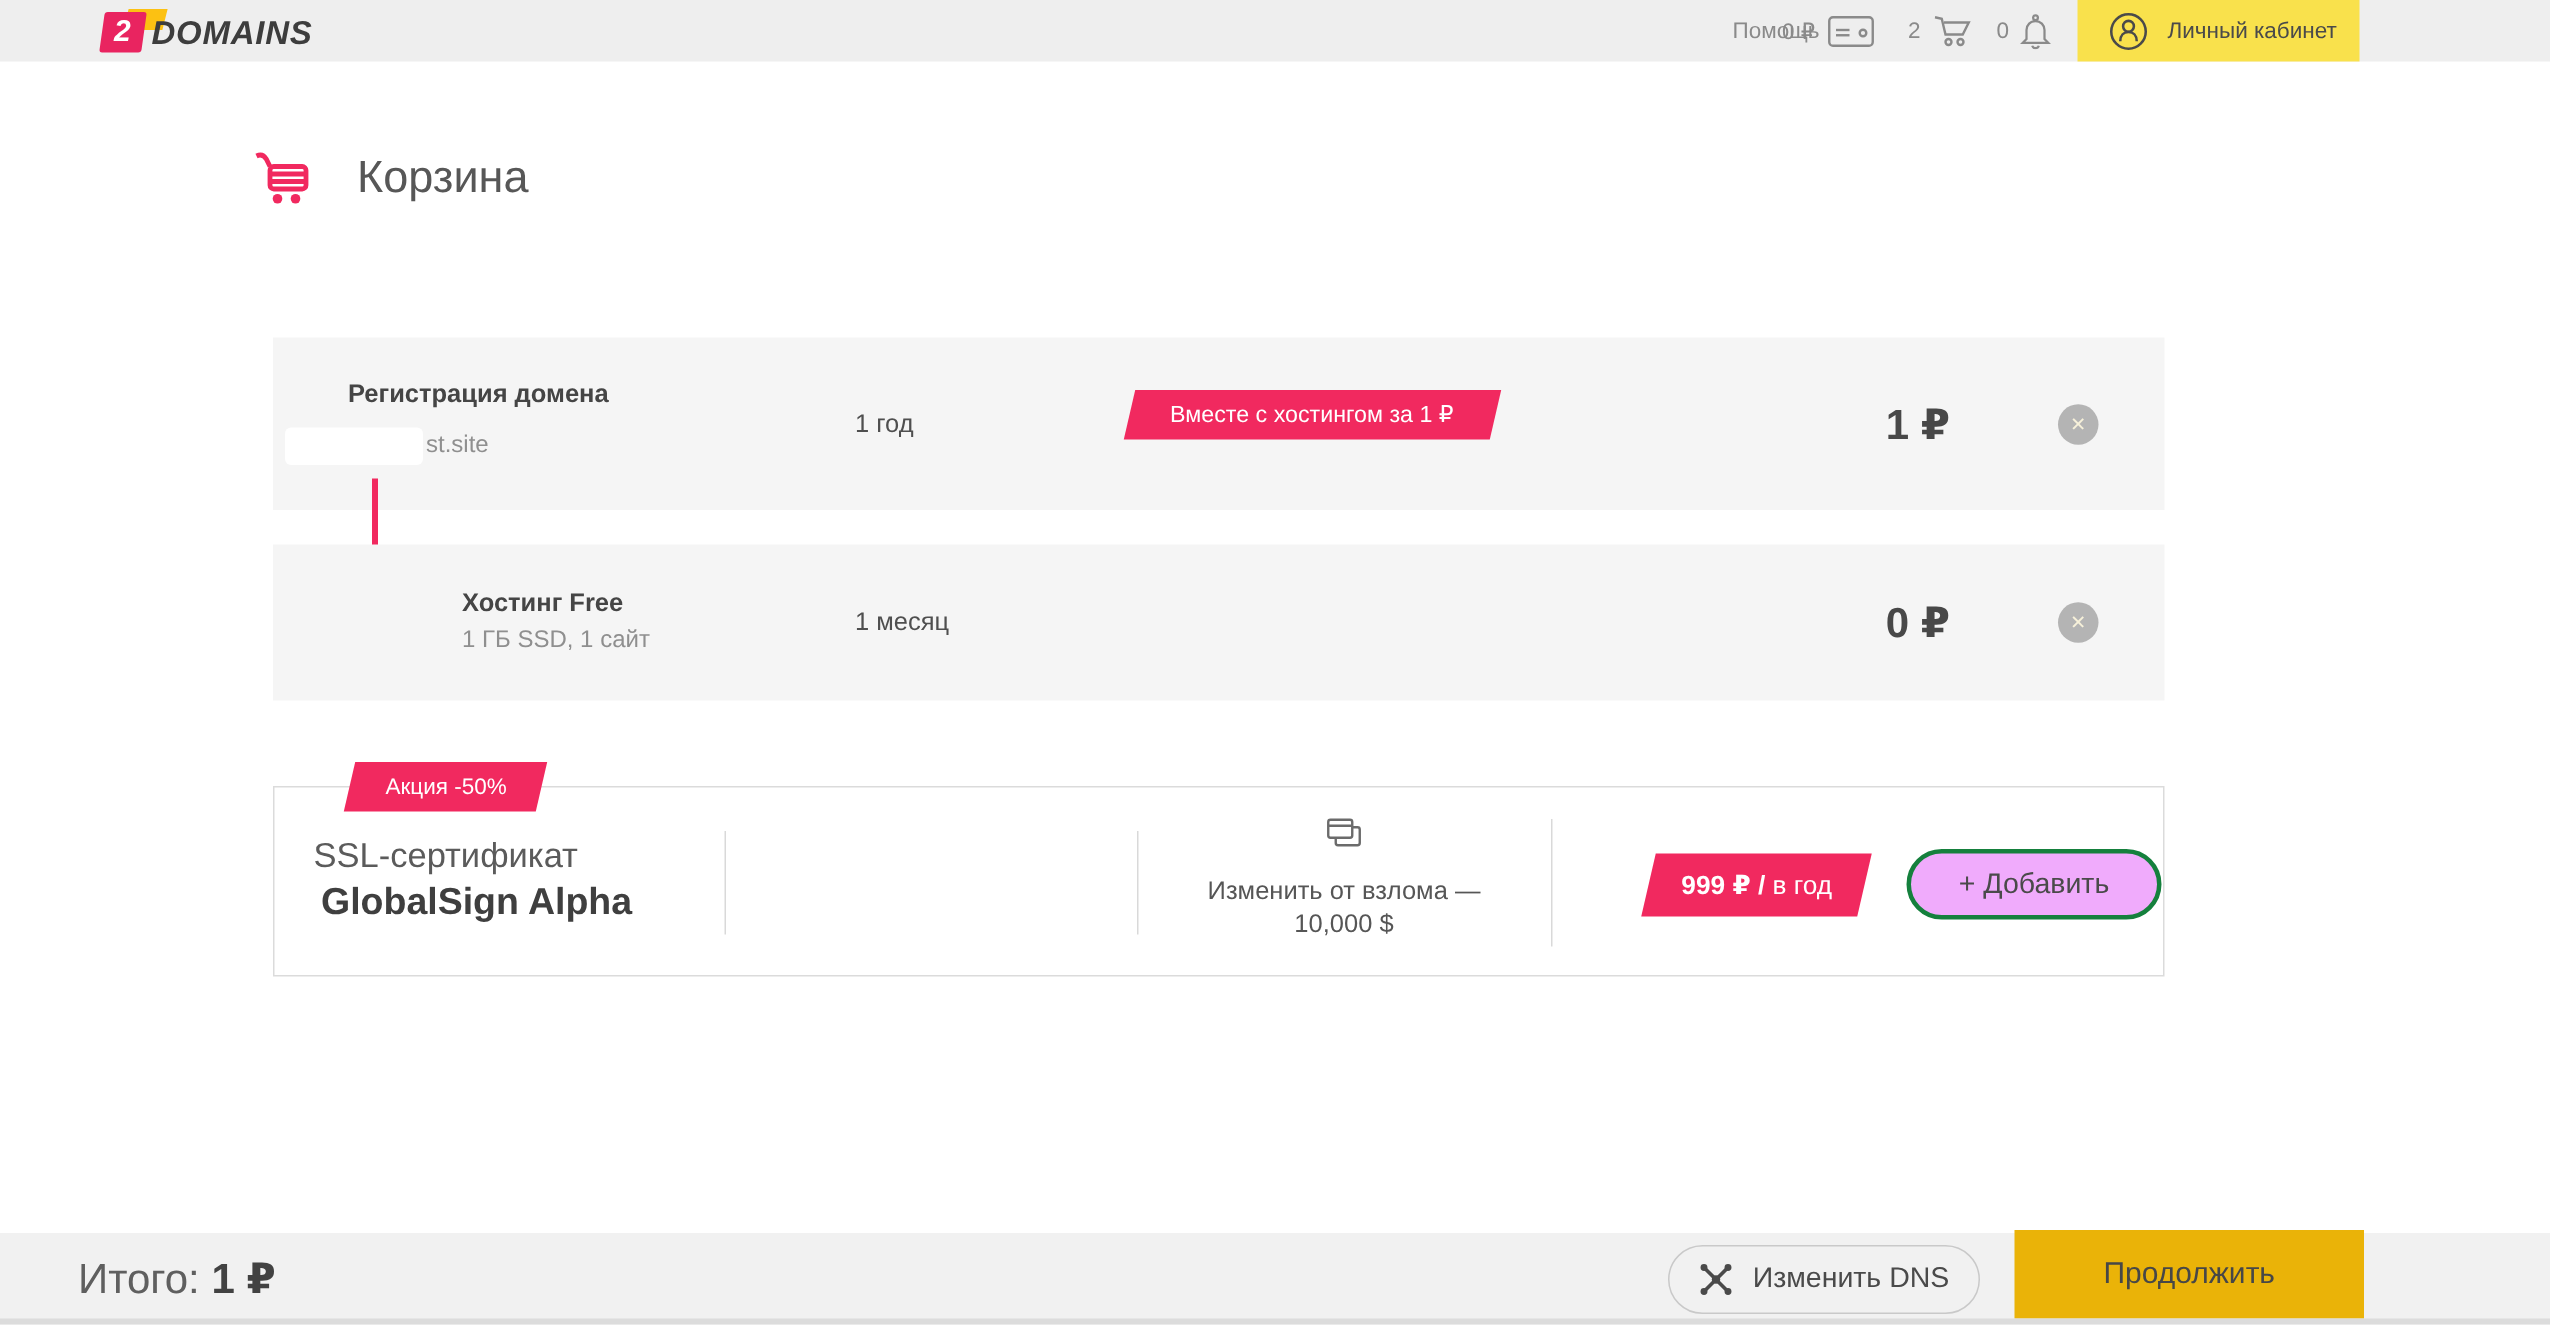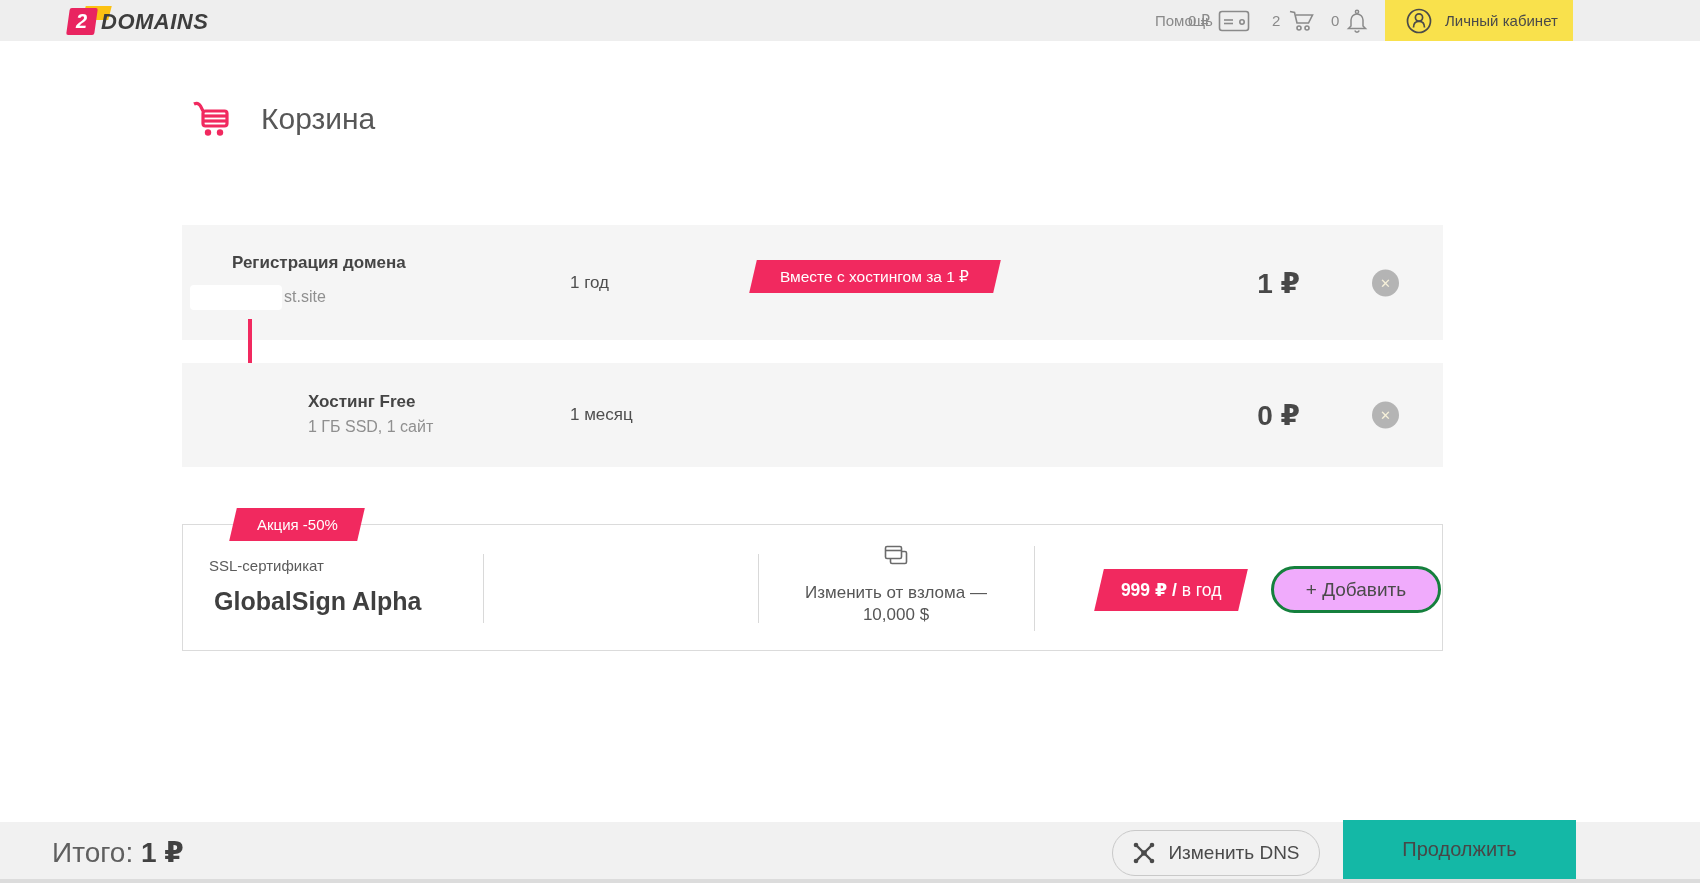--- a/index.html
+++ b/index.html
@@ -22,21 +22,21 @@
   .hdr-balance svg { margin-left:8px; }
   .hdr-cart { left:1272px; cursor:pointer; }
   .hdr-cart svg { margin-left:9px; }
   .hdr-bell { left:1331px; cursor:pointer; }
   .hdr-bell svg { margin-left:7px; }
   .account-btn { position:absolute; left:1385px; top:0; width:188px; height:41px; background:#f9e14c; border:none;
                  display:flex; align-items:center; cursor:pointer; font-size:15px; color:#4a4a4a;
                  font-family:inherit; }
   .account-btn svg { margin-left:20px; margin-right:12px; }
   
-  .page-title-wrap { position:absolute; left:191px; top:98px; display:flex; align-items:center;text-align:right; }
+  .page-title-wrap { position:absolute; left:168px; top:98px; display:flex; align-items:center;text-align:right; }
   .page-title-wrap svg { margin-right:24px; }
   .page-title { font-size:30px; color:#575757; }
   
   .row { position:absolute; left:182px; width:1261px; background:#f5f5f5; }
   .row1 { top:225px; height:115px; }
   .row2 { top:363px; height:104px; }
   .item-name { font-size:17px; font-weight:bold; color:#454545; }
   .item-sub { font-size:16px; color:#8f8f8f; }
   .name-block1 { position:absolute; left:50px; top:28px; }
   .domain-line { position:absolute; left:8px; top:60px; width:200px; height:26px; }
@@ -52,21 +52,21 @@
   .row-badge { position:absolute; left:571px; top:35px; width:244px; height:33px; background:#f1295f; transform:skewX(-13deg);
                display:flex; align-items:center; justify-content:center; cursor:pointer; }
   .row-badge span { transform:skewX(13deg); color:#fff; font-size:15.5px; }
   .connector-v { position:absolute; left:248px; top:319px; width:4px; height:96px; background:#f1295f; }
   .connector-h { position:absolute; left:248px; top:411px; width:30px; height:4px; background:#f1295f; }
   
   .ssl-card { position:absolute; left:182px; top:524px; width:1261px; height:127px; background:#fff; border:1px solid #dbdbdb; }
   .promo-badge { position:absolute; left:233px; top:508px; width:128px; height:33px; background:#f1295f; transform:skewX(-13deg);
                  display:flex; align-items:center; justify-content:center; z-index:3; }
   .promo-badge span { transform:skewX(13deg); color:#fff; font-size:15px; }
-  .ssl-type { position:absolute; left:26px; top:32px; font-size:15px; color:#5b5b5b; }
+  .ssl-type { position:absolute; left:26px; top:32px; font-size:23px; color:#5b5b5b; }
   .ssl-name { position:absolute; left:31px; top:62px; font-size:25px; font-weight:bold; color:#3f3f3f; }
   .card-div { position:absolute; top:29px; width:1px; height:69px; background:#d9d9d9; }
   .div1 { left:300px; } .div2 { left:575px; } .div3 { left:851px; top:21px; height:85px; }
   .feature { position:absolute; width:240px; text-align:center; color:#6b6b6b; }
   .feature-1 { left:317px; top:30px; }
   .feature-2 { left:593px; top:18px; }
   .feature-text { font-size:17px; color:#565656; margin-top:9px; line-height:22px; }
   .price-badge { position:absolute; left:916px; top:44px; width:144px; height:42px; background:#f1295f; transform:skewX(-13deg);
                  display:flex; align-items:center; justify-content:center; }
   .price-badge .inner { transform:skewX(13deg); color:#fff; font-size:17.5px; }
@@ -74,21 +74,21 @@
   .add-btn { position:absolute; left:1088px; top:41px; width:170px; height:47px; border-radius:24px; border:3px solid #15803d;
              background:#f0abfc; font-size:19px; color:#4a4a4a; cursor:pointer; font-family:inherit; }
   
   .footer { position:absolute; left:0; top:822px; width:1700px; height:61px; background:#f1f1f1; }
   .total { position:absolute; left:52px; top:14px; font-size:28px; color:#5f5f5f; }
   .total b { color:#424242; }
   .dns-btn { position:absolute; left:1112px; top:8px; width:208px; height:46px; border-radius:23px; border:1px solid #c9c9c9;
              background:transparent; font-size:19px; color:#4a4a4a; cursor:pointer; display:flex; align-items:center;
              justify-content:center; font-family:inherit; }
   .dns-btn svg { margin-right:12px; }
-  .continue-btn { position:absolute; left:1343px; top:820px; width:233px; height:59px; background:#14b8a6; border:none;
+  .continue-btn { position:absolute; left:1343px; top:820px; width:233px; height:59px; background:#eab308; border:none;
                   font-size:20px; font-weight:500; color:#474747; cursor:pointer; font-family:inherit; }
   .bottom-edge { position:absolute; left:0; top:879px; width:1700px; height:4px; background:#dcdcdc; }
 </style>
 </head>
 <body>
 
 <div class="header">
   <div class="logo">
     <div class="logo-accent"></div>
     <div class="logo-box">

